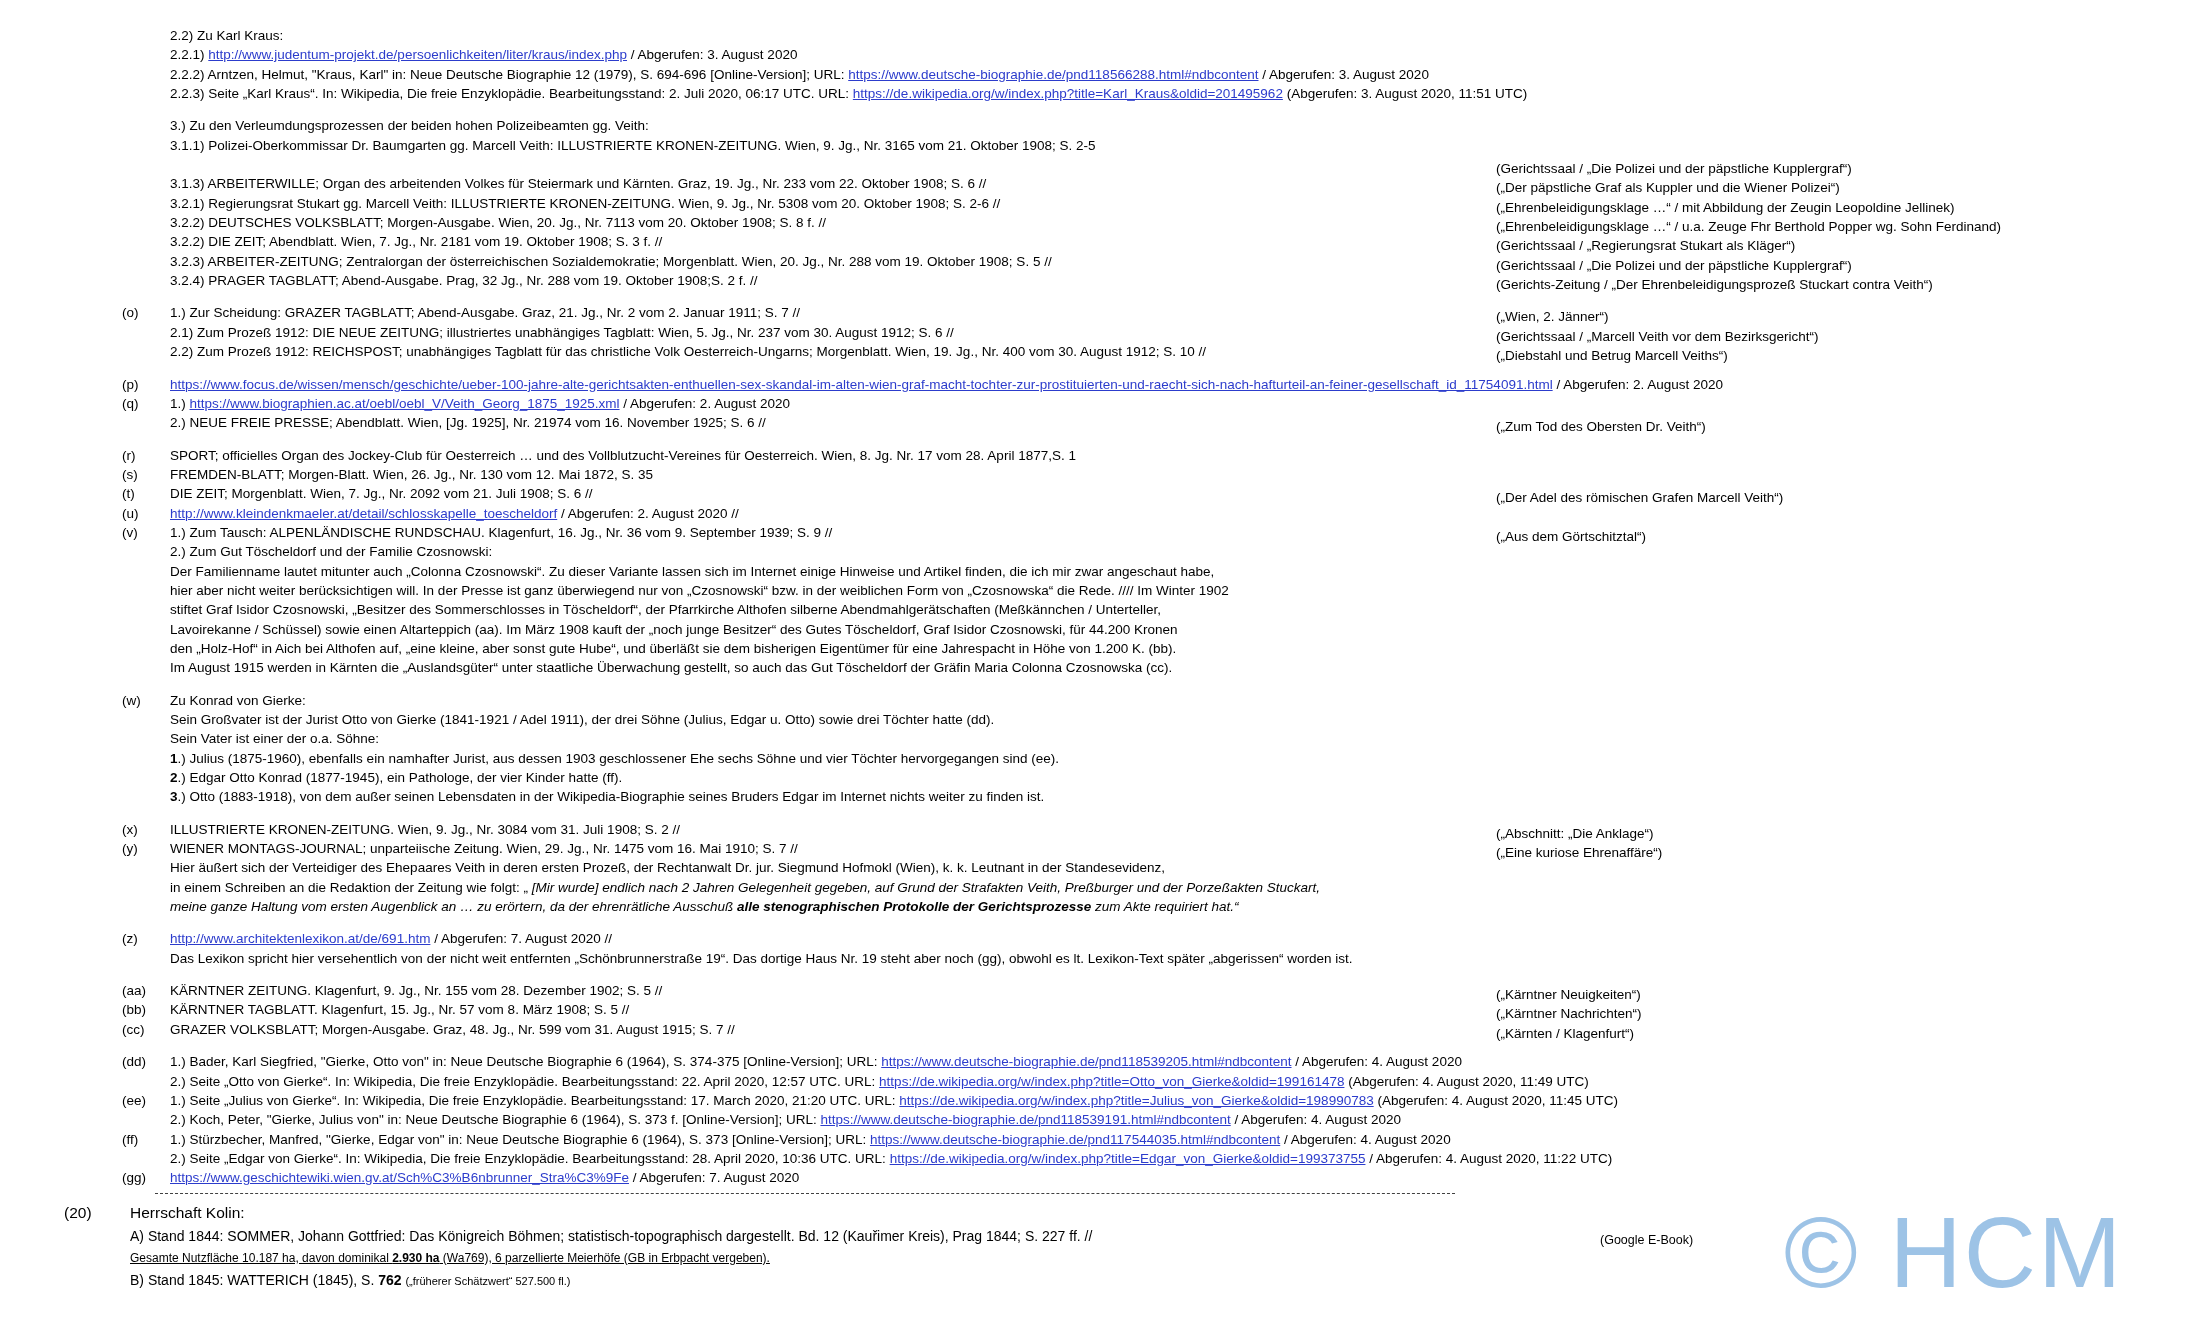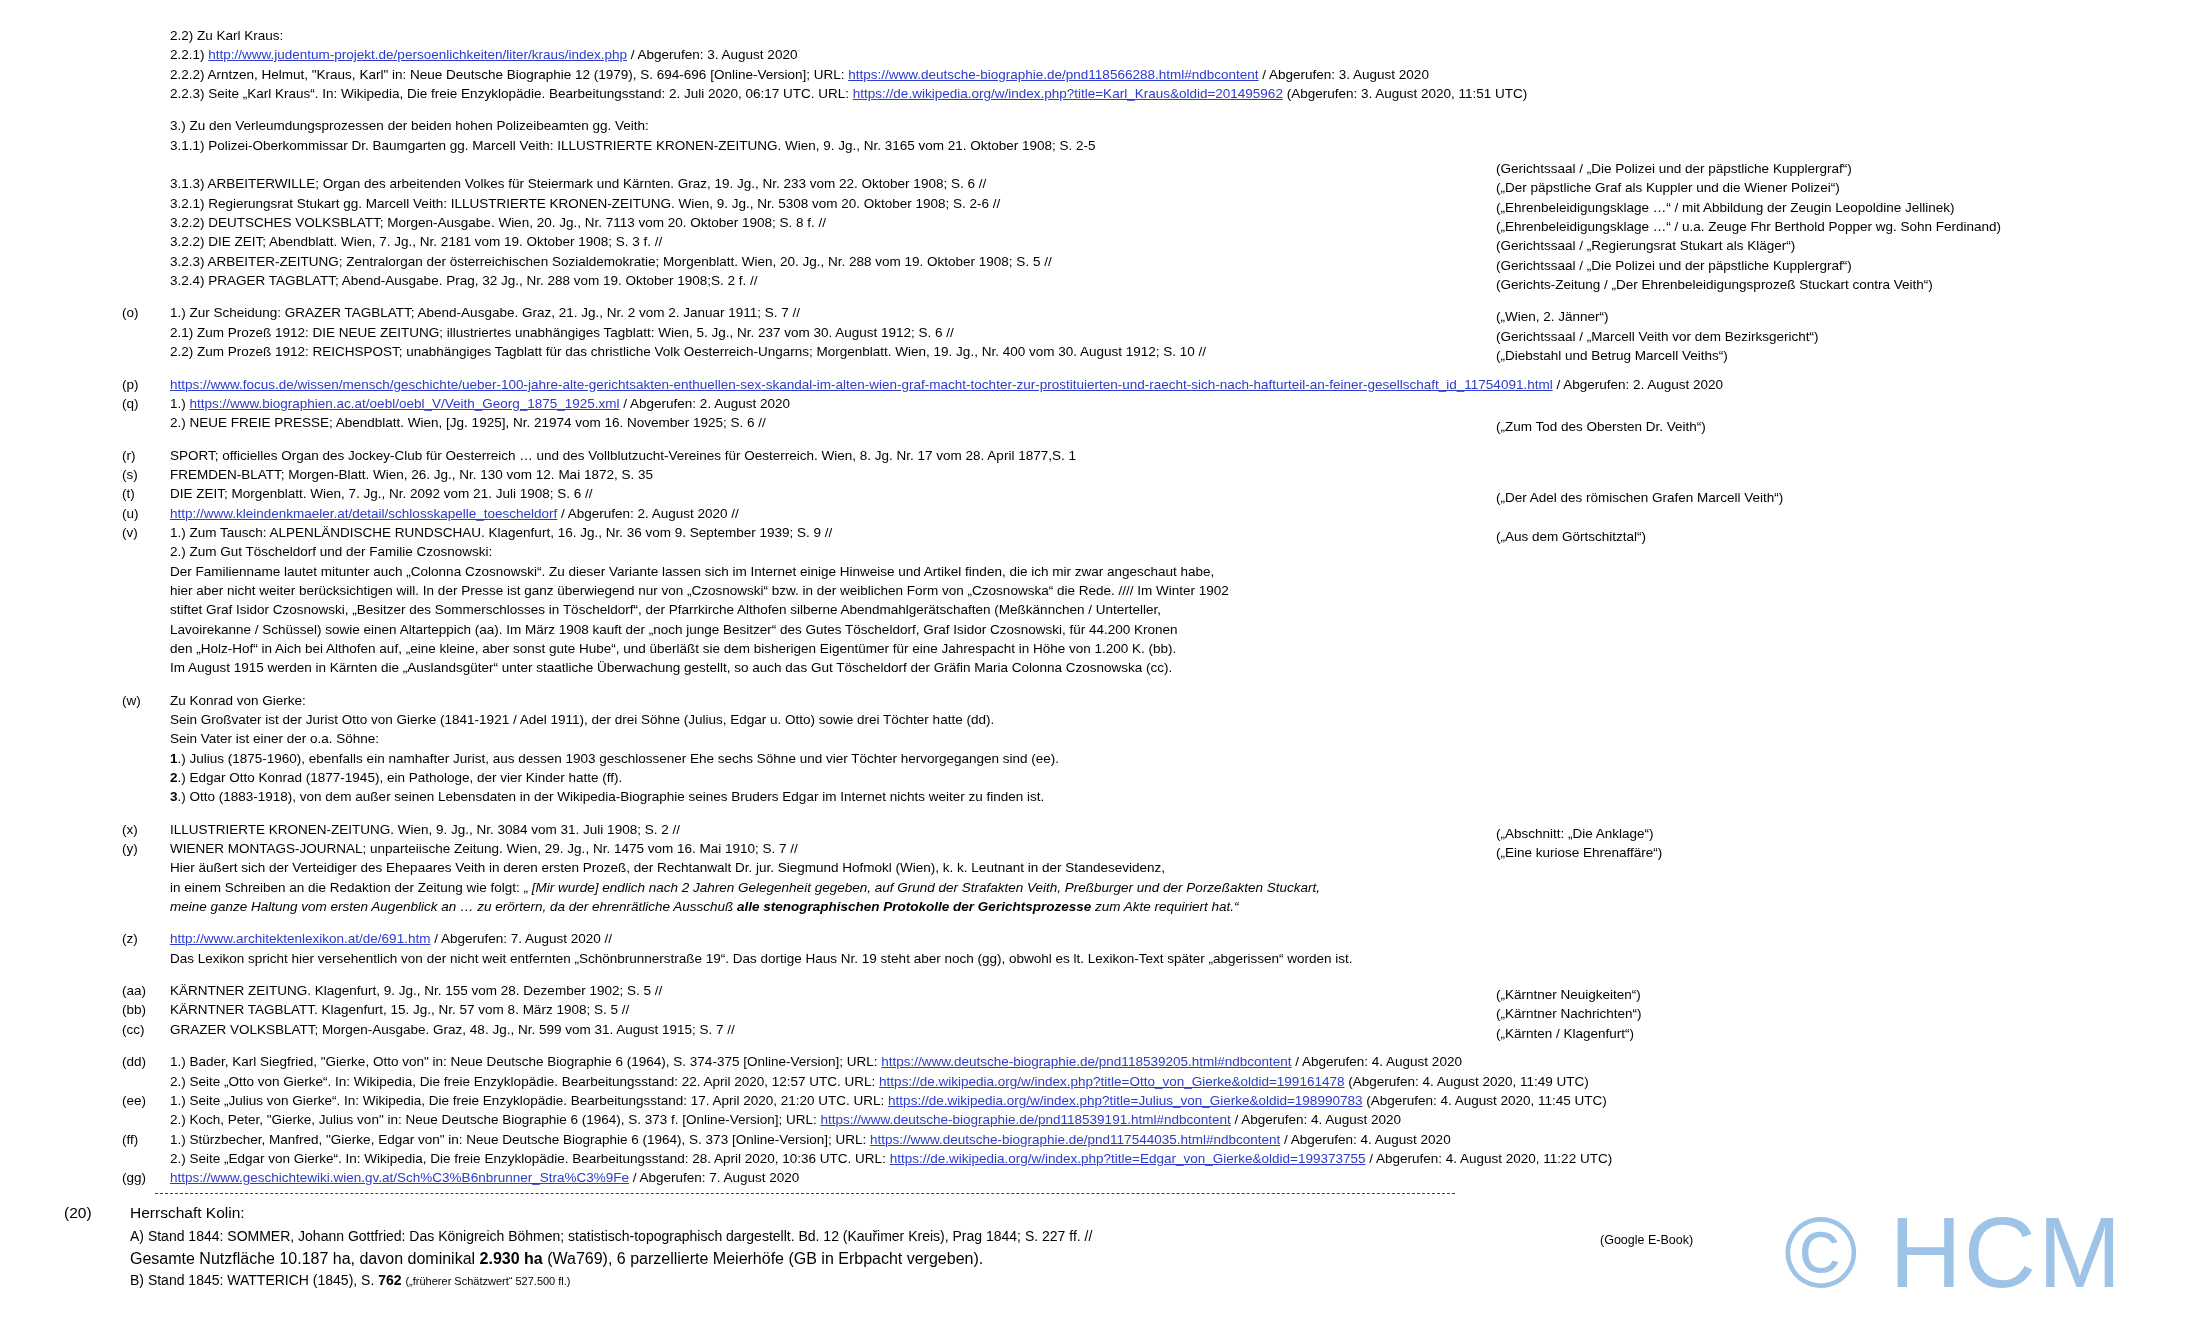--- a/index.html
+++ b/index.html
@@ -16,21 +16,21 @@
   .gap{height:13px;}
   .sep-row{height:12px;position:relative;}
   .sep{position:absolute;left:155px;top:5px;width:1300px;border-top:1.6px dashed #404040;}
   .lnk{color:var(--link,#2c3ccc);text-decoration:underline;cursor:pointer;}
   .b{font-weight:bold;}
   .i{font-style:italic;}
   .sm{font-size:11px;}
   .k20{padding-left:130px;height:23px;line-height:23px;font-size:14px;}
   .k20 .lbl{left:64px;font-size:15.5px;text-align:center;}
   .k20.hdr{font-size:15.5px;height:25px;line-height:25px;}
-  .k20.small{font-size:16px;height:21px;line-height:21px;}
+  .k20.small{font-size:12px;height:21px;line-height:21px;text-decoration:underline;}
   .k20 .annot{left:1600px;font-size:12.5px;}
   #watermark{
     position:absolute;left:1784px;top:1202px;
     font-size:100px;line-height:100px;letter-spacing:2px;
     color:var(--wm,#9dc3e6);font-family:"Liberation Sans","DejaVu Sans",sans-serif;
   }
 </style>
 </head>
 <body style="--link: #2c3ccc; --wm: #9dc3e6;">
 
@@ -87,21 +87,21 @@
       <div class="gap"></div>
       <div class="ln"><span class="lbl">(z)</span><span class="lnk">http://www.architektenlexikon.at/de/691.htm</span><span> / Abgerufen: 7. August 2020 //</span></div>
       <div class="ln"><span>Das Lexikon spricht hier versehentlich von der nicht weit entfernten „Schönbrunnerstraße 19“. Das dortige Haus Nr. 19 steht aber noch (gg), obwohl es lt. Lexikon-Text später „abgerissen“ worden ist.</span></div>
       <div class="gap"></div>
       <div class="ln"><span class="lbl">(aa)</span><span>KÄRNTNER ZEITUNG. Klagenfurt, 9. Jg., Nr. 155 vom 28. Dezember 1902; S. 5 //</span><span class="annot">(„Kärntner Neuigkeiten“)</span></div>
       <div class="ln"><span class="lbl">(bb)</span><span>KÄRNTNER TAGBLATT. Klagenfurt, 15. Jg., Nr. 57 vom 8. März 1908; S. 5 //</span><span class="annot">(„Kärntner Nachrichten“)</span></div>
       <div class="ln"><span class="lbl">(cc)</span><span>GRAZER VOLKSBLATT; Morgen-Ausgabe. Graz, 48. Jg., Nr. 599 vom 31. August 1915; S. 7 //</span><span class="annot">(„Kärnten / Klagenfurt“)</span></div>
       <div class="gap"></div>
       <div class="ln"><span class="lbl">(dd)</span><span>1.) Bader, Karl Siegfried, "Gierke, Otto von" in: Neue Deutsche Biographie 6 (1964), S. 374-375 [Online-Version]; URL: </span><span class="lnk">https://www.deutsche-biographie.de/pnd118539205.html#ndbcontent</span><span> / Abgerufen: 4. August 2020</span></div>
       <div class="ln"><span>2.) Seite „Otto von Gierke“. In: Wikipedia, Die freie Enzyklopädie. Bearbeitungsstand: 22. April 2020, 12:57 UTC. URL: </span><span class="lnk">https://de.wikipedia.org/w/index.php?title=Otto_von_Gierke&amp;oldid=199161478</span><span> (Abgerufen: 4. August 2020, 11:49 UTC)</span></div>
-      <div class="ln"><span class="lbl">(ee)</span><span>1.) Seite „Julius von Gierke“. In: Wikipedia, Die freie Enzyklopädie. Bearbeitungsstand: 17. April 2020, 21:20 UTC. URL: </span><span class="lnk">https://de.wikipedia.org/w/index.php?title=Julius_von_Gierke&amp;oldid=198990783</span><span> (Abgerufen: 4. August 2020, 11:45 UTC)</span></div>
+      <div class="ln"><span class="lbl">(ee)</span><span>1.) Seite „Julius von Gierke“. In: Wikipedia, Die freie Enzyklopädie. Bearbeitungsstand: 17. March 2020, 21:20 UTC. URL: </span><span class="lnk">https://de.wikipedia.org/w/index.php?title=Julius_von_Gierke&amp;oldid=198990783</span><span> (Abgerufen: 4. August 2020, 11:45 UTC)</span></div>
       <div class="ln"><span>2.) Koch, Peter, "Gierke, Julius von" in: Neue Deutsche Biographie 6 (1964), S. 373 f. [Online-Version]; URL: </span><span class="lnk">https://www.deutsche-biographie.de/pnd118539191.html#ndbcontent</span><span> / Abgerufen: 4. August 2020</span></div>
       <div class="ln"><span class="lbl">(ff)</span><span>1.) Stürzbecher, Manfred, "Gierke, Edgar von" in: Neue Deutsche Biographie 6 (1964), S. 373 [Online-Version]; URL: </span><span class="lnk">https://www.deutsche-biographie.de/pnd117544035.html#ndbcontent</span><span> / Abgerufen: 4. August 2020</span></div>
       <div class="ln"><span>2.) Seite „Edgar von Gierke“. In: Wikipedia, Die freie Enzyklopädie. Bearbeitungsstand: 28. April 2020, 10:36 UTC. URL: </span><span class="lnk">https://de.wikipedia.org/w/index.php?title=Edgar_von_Gierke&amp;oldid=199373755</span><span> / Abgerufen: 4. August 2020, 11:22 UTC)</span></div>
       <div class="ln"><span class="lbl">(gg)</span><span class="lnk">https://www.geschichtewiki.wien.gv.at/Sch%C3%B6nbrunner_Stra%C3%9Fe</span><span> / Abgerufen: 7. August 2020</span></div>
       <div class="sep-row">
         <div class="sep"></div>
       </div>
       <div class="ln k20 hdr"><span class="lbl">(20)</span><span>Herrschaft Kolin:</span></div>
       <div class="ln k20"><span>A) Stand 1844: SOMMER, Johann Gottfried: Das Königreich Böhmen; statistisch-topographisch dargestellt. Bd. 12 (Kauřimer Kreis), Prag 1844; S. 227 ff. //</span><span class="annot" style="left: 1600px;">(Google E-Book)</span></div>
       <div class="ln k20 small"><span>Gesamte Nutzfläche 10.187 ha, davon dominikal </span><span class="b">2.930 ha</span><span> (Wa769), 6 parzellierte Meierhöfe (GB in Erbpacht vergeben).</span></div>

